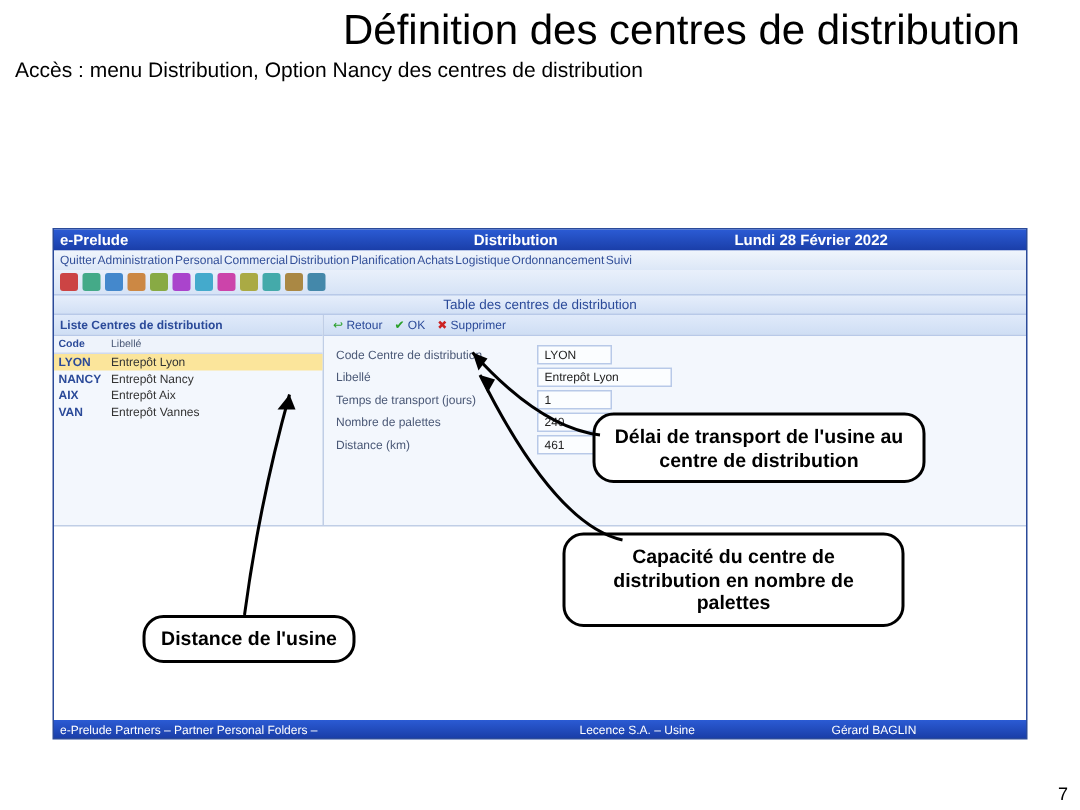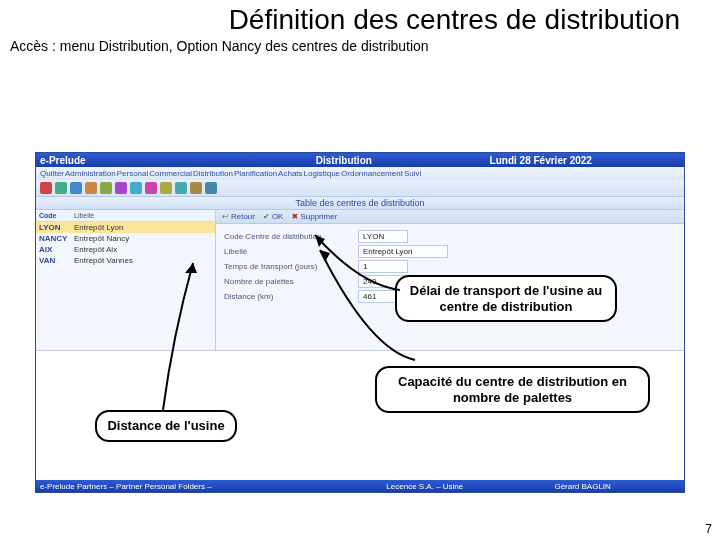--- a/index.html
+++ b/index.html
@@ -94,20 +94,21 @@
       <span class="tb-icon" style="background: rgb(204, 68, 170);"></span>
       <span class="tb-icon" style="background: rgb(170, 170, 68);"></span>
       <span class="tb-icon" style="background: rgb(68, 170, 170);"></span>
       <span class="tb-icon" style="background: rgb(170, 136, 68);"></span>
       <span class="tb-icon" style="background: rgb(68, 136, 170);"></span>
     </div>
   <div class="subtitle-bar">Table des centres de distribution</div>
 
   <div class="workarea">
     <div class="list-panel">
+      <div class="panel-hdr">Liste Centres de distribution</div>
       <div class="grid-head">
         <div class="col-code">Code</div>
         <div class="col-lib">Libellé</div>
       </div>
       <div id="grid-body">
           <div class="grid-row sel">
             <div class="col-code">LYON</div>
             <div class="col-lib">Entrepôt Lyon</div>
           </div>
           <div class="grid-row">
@@ -163,21 +164,21 @@
     <div class="f-right">Gérard BAGLIN</div>
   </div>
 </div>
 
 <div class="callout" style="left:395px; top:275px; width:222px;">Délai de transport de l'usine au centre de distribution</div>
 <svg class="pointer" style="left:300px; top:225px;" width="120" height="90">
   <path d="M100,65 Q60,60 15,10" stroke="#000" stroke-width="2" fill="none"></path>
   <polygon points="15,10 25,14 19,22" fill="#000"></polygon>
 </svg>
 
-<div class="callout" style="left:375px; top:366px; width:275px;">Capacité du centre de distribution en nombre de palettes</div>
+<div class="callout" style="left:375px; top:355px; width:228px;">Capacité du centre de distribution en nombre de palettes</div>
 <svg class="pointer" style="left:300px; top:240px;" width="140" height="140">
   <path d="M115,120 Q70,110 20,10" stroke="#000" stroke-width="2" fill="none"></path>
   <polygon points="20,10 30,13 25,22" fill="#000"></polygon>
 </svg>
 
 <div class="callout" style="left:95px; top:410px; width:142px;">Distance de l'usine</div>
 <svg class="pointer" style="left:145px; top:255px;" width="60" height="160">
   <path d="M18,155 Q28,80 48,8" stroke="#000" stroke-width="2" fill="none"></path>
   <polygon points="48,8 40,18 52,18" fill="#000"></polygon>
 </svg>

